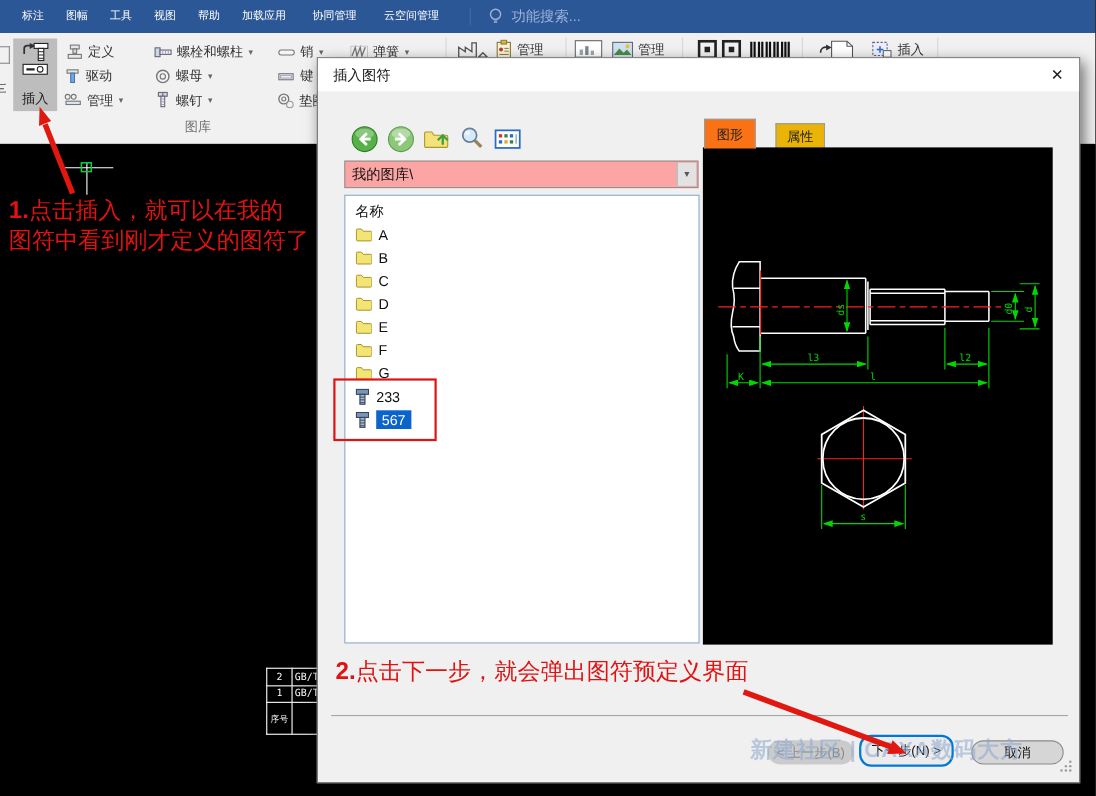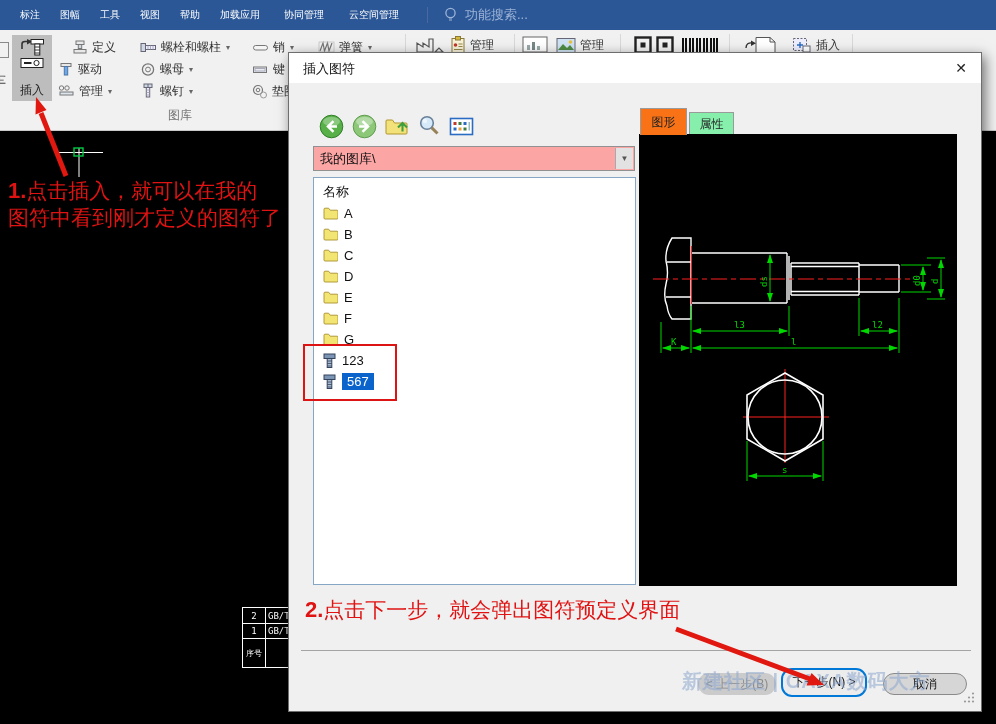--- a/index.html
+++ b/index.html
@@ -103,21 +103,21 @@
         <rect x="13" y="1.5" width="12.5" height="4.5" fill="#fff" stroke="#222"></rect>
         <rect x="16.8" y="6" width="5" height="11" fill="#fff" stroke="#222"></rect>
         <path d="M16.8,9 h5 M16.8,12 h5 M16.8,15 h5" stroke="#222" stroke-width="0.9"></path>
         <rect x="3" y="20.5" width="22" height="9" fill="#fff" stroke="#222"></rect>
         <line x1="6" y1="25" x2="13.5" y2="25" stroke="#222" stroke-width="2"></line>
         <circle cx="18.5" cy="25" r="2.6" fill="none" stroke="#222"></circle>
       </svg>
       <span>插入</span>
     </div>
 
-    <div class="rb" style="left:72px;top:8px">
+    <div class="rb" style="left:60px;top:8px">
       <svg width="16" height="15" viewBox="0 0 16 15">
         <rect x="4" y="1" width="8" height="3.5" fill="#e8e8e8" stroke="#777"></rect>
         <rect x="6.3" y="4.5" width="3.4" height="4" fill="#cfd8e2" stroke="#777"></rect>
         <rect x="2" y="9.5" width="12" height="3.5" fill="#e8e8e8" stroke="#777"></rect>
       </svg>
       <span>定义</span>
     </div>
     <div class="rb" style="left:58px;top:30px">
       <svg width="16" height="15" viewBox="0 0 16 15">
         <rect x="3" y="1.5" width="10" height="3" fill="#e8e8e8" stroke="#777"></rect>
@@ -394,36 +394,36 @@
           </svg>
         <span>G</span>
       </div>
 
       <div class="lrow" style="top:172px">
         <svg width="13" height="16" viewBox="0 0 13 16">
           <rect x="1" y="1" width="11" height="4.5" fill="#7d95b5" stroke="#33445c"></rect>
           <rect x="4.2" y="5.5" width="4.6" height="9" fill="#a5b8d0" stroke="#33445c"></rect>
           <path d="M4.2,8 h4.6 M4.2,10.5 h4.6 M4.2,13 h4.6" stroke="#33445c" stroke-width="0.8"></path>
         </svg>
-        <span>123</span>
+        <span>233</span>
       </div>
       <div class="lrow" style="top:193px">
         <svg width="13" height="16" viewBox="0 0 13 16">
           <rect x="1" y="1" width="11" height="4.5" fill="#7d95b5" stroke="#33445c"></rect>
           <rect x="4.2" y="5.5" width="4.6" height="9" fill="#a5b8d0" stroke="#33445c"></rect>
           <path d="M4.2,8 h4.6 M4.2,10.5 h4.6 M4.2,13 h4.6" stroke="#33445c" stroke-width="0.8"></path>
         </svg>
         <span class="sel">567</span>
       </div>
     </div>
 
     <div class="tab" style="left:351px;top:55px;width:47px;height:27px;background:#f97316;z-index:2">
       <span>图形</span>
     </div>
-    <div class="tab" style="left:400px;top:59px;width:45px;height:23px;background:#86efac">
+    <div class="tab" style="left:416px;top:59px;width:45px;height:23px;background:#eab308">
       <span>属性</span>
     </div>
 
     <div class="preview">
       <svg width="318" height="452" viewBox="0 0 318 452">
         <defs>
           <marker id="mg" markerWidth="9" markerHeight="6" refX="8" refY="3" orient="auto" markerUnits="userSpaceOnUse">
               <path d="M0,0 L9,3 L0,6 Z" fill="#00d800"></path>
             </marker>
           <marker id="mgs" markerWidth="9" markerHeight="6" refX="1" refY="3" orient="auto" markerUnits="userSpaceOnUse">

